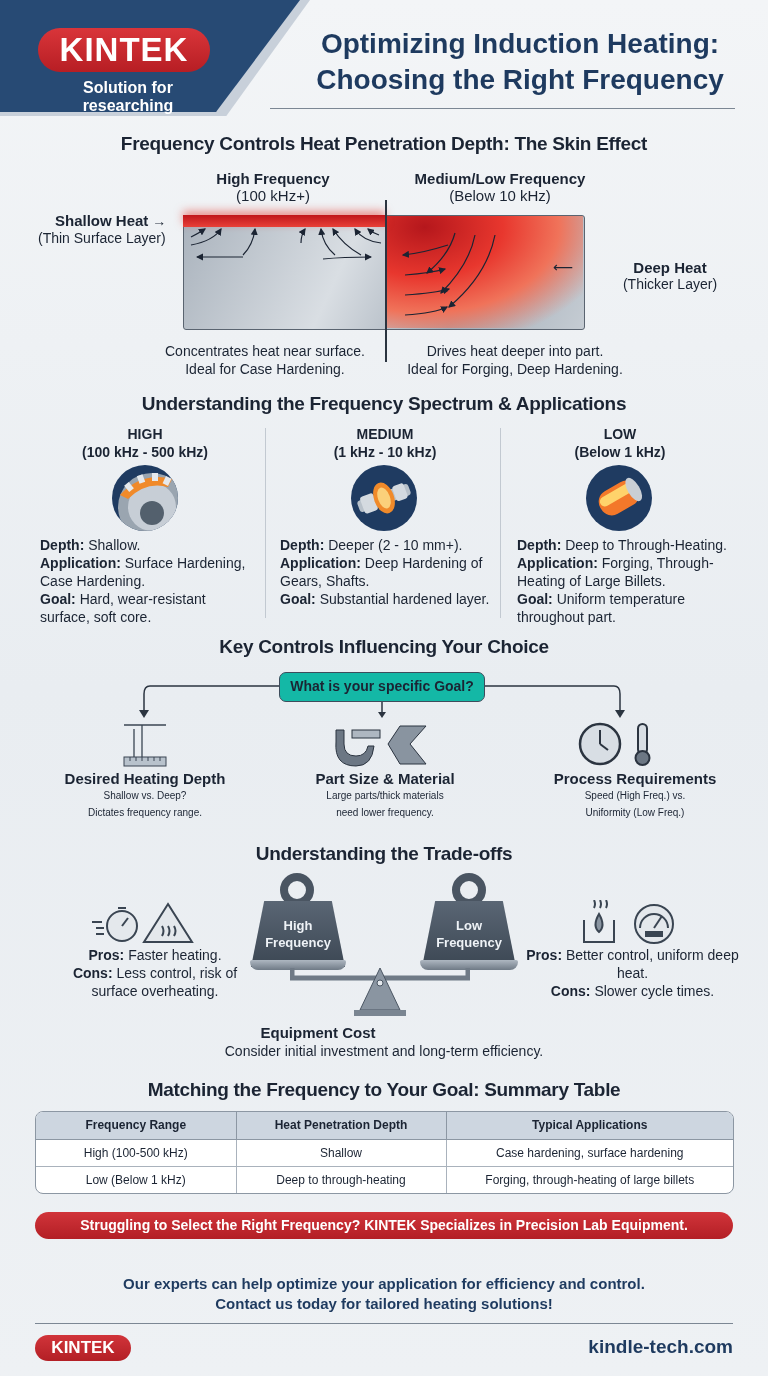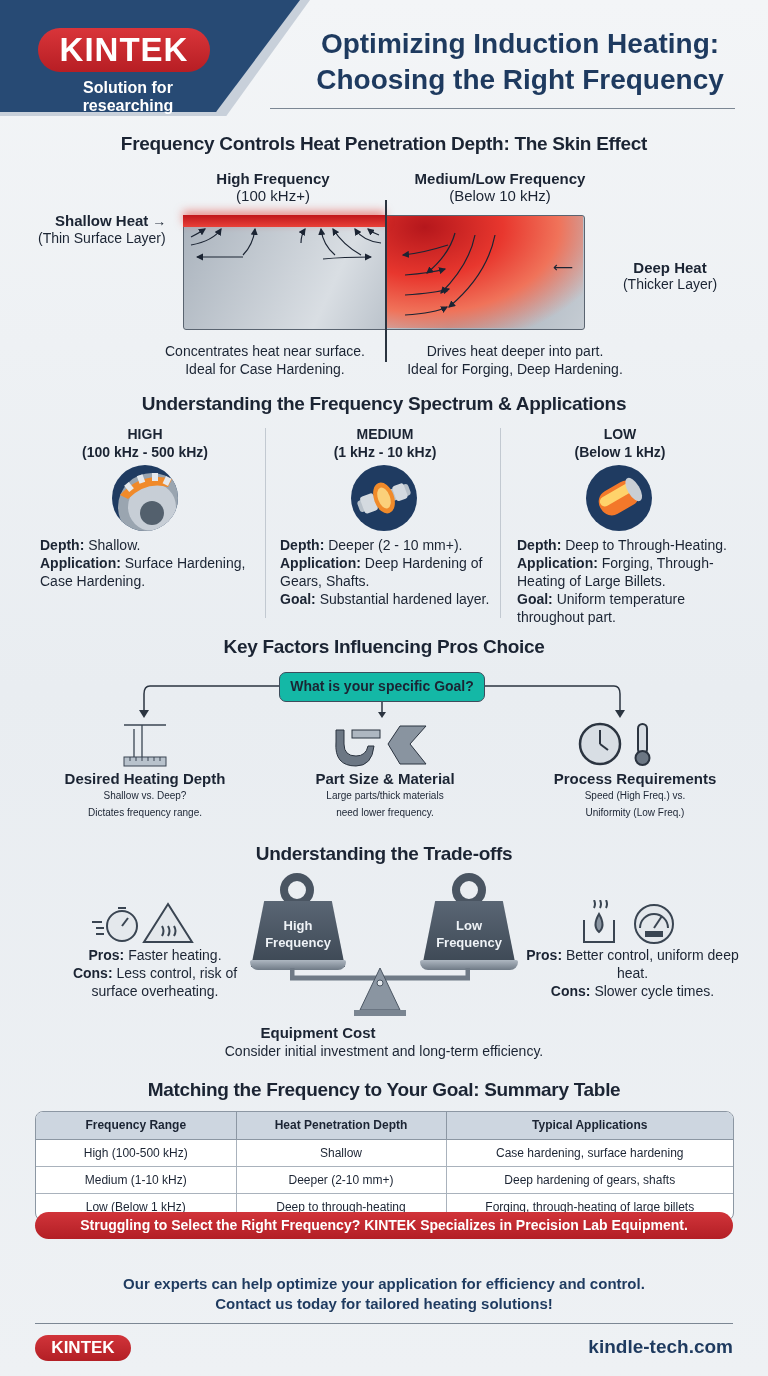--- a/index.html
+++ b/index.html
@@ -133,20 +133,21 @@
         <rect x="14" y="18" width="6" height="8" transform="rotate(-40 17 22)"></rect>
         <rect x="26" y="10" width="6" height="8" transform="rotate(-20 29 14)"></rect>
         <rect x="40" y="8" width="6" height="8"></rect>
         <rect x="52" y="12" width="6" height="8" transform="rotate(25 55 16)"></rect>
       </g>
     </svg>
 </div>
 <div class="abs desc" style="left:40px;top:536px;width:215px">
   <div><b>Depth:</b> <span>Shallow.</span></div>
   <div><b>Application:</b> <span>Surface Hardening, Case Hardening.</span></div>
+  <div><b>Goal:</b> <span>Hard, wear-resistant surface, soft core.</span></div>
 </div>
 
 <div class="abs col-head" style="left:280px;top:425px;width:210px">
   <div>MEDIUM</div>
   <div>(1 kHz - 10 kHz)</div>
 </div>
 <div class="abs icon-circle" style="left:351px;top:465px">
   <svg width="66" height="66">
       <g transform="rotate(-20 33 33)">
         <rect x="6" y="27" width="54" height="12" rx="3" fill="#b8c1ca"></rect>
@@ -175,21 +176,21 @@
         <ellipse cx="50" cy="33" rx="6" ry="13" fill="#c9ced4"></ellipse>
       </g>
     </svg>
 </div>
 <div class="abs desc" style="left:517px;top:536px;width:230px">
   <div><b>Depth:</b> <span>Deep to Through-Heating.</span></div>
   <div><b>Application:</b> <span>Forging, Through-Heating of Large Billets.</span></div>
   <div><b>Goal:</b> <span>Uniform temperature throughout part.</span></div>
 </div>
 
-<div class="abs h2 center" style="left:0;top:636px;width:768px">Key Factors Influencing Pros Choice</div>
+<div class="abs h2 center" style="left:0;top:636px;width:768px">Key Controls Influencing Your Choice</div>
 <svg class="abs" style="left:130px;top:680px" width="500" height="40">
   <g stroke="#2b3440" stroke-width="1.5" fill="none">
       <path d="M149,6 L20,6 Q14,6 14,14 L14,32"></path>
       <path d="M355,6 L484,6 Q490,6 490,14 L490,32"></path>
       <path d="M252,22 L252,34"></path>
     </g>
   <g fill="#2b3440">
       <path d="M9,30 L19,30 L14,38z"></path>
       <path d="M485,30 L495,30 L490,38z"></path>
       <path d="M248,32 L256,32 L252,38z"></path>
@@ -311,25 +312,20 @@
       <th>Typical Applications</th>
     </tr>
       </thead>
     <tbody>
       <tr>
           <td>High (100-500 kHz)</td>
           <td>Shallow</td>
           <td>Case hardening, surface hardening</td>
         </tr>
       <tr>
-          <td>Medium (1-10 kHz)</td>
-          <td>Deeper (2-10 mm+)</td>
-          <td>Deep hardening of gears, shafts</td>
-        </tr>
-      <tr>
           <td>Low (Below 1 kHz)</td>
           <td>Deep to through-heating</td>
           <td>Forging, through-heating of large billets</td>
         </tr>
     </tbody>
   </table>
 </div>
 
 <div class="abs cta">Struggling to Select the Right Frequency? KINTEK Specializes in Precision Lab Equipment.</div>
 <div class="abs cta-sub">

